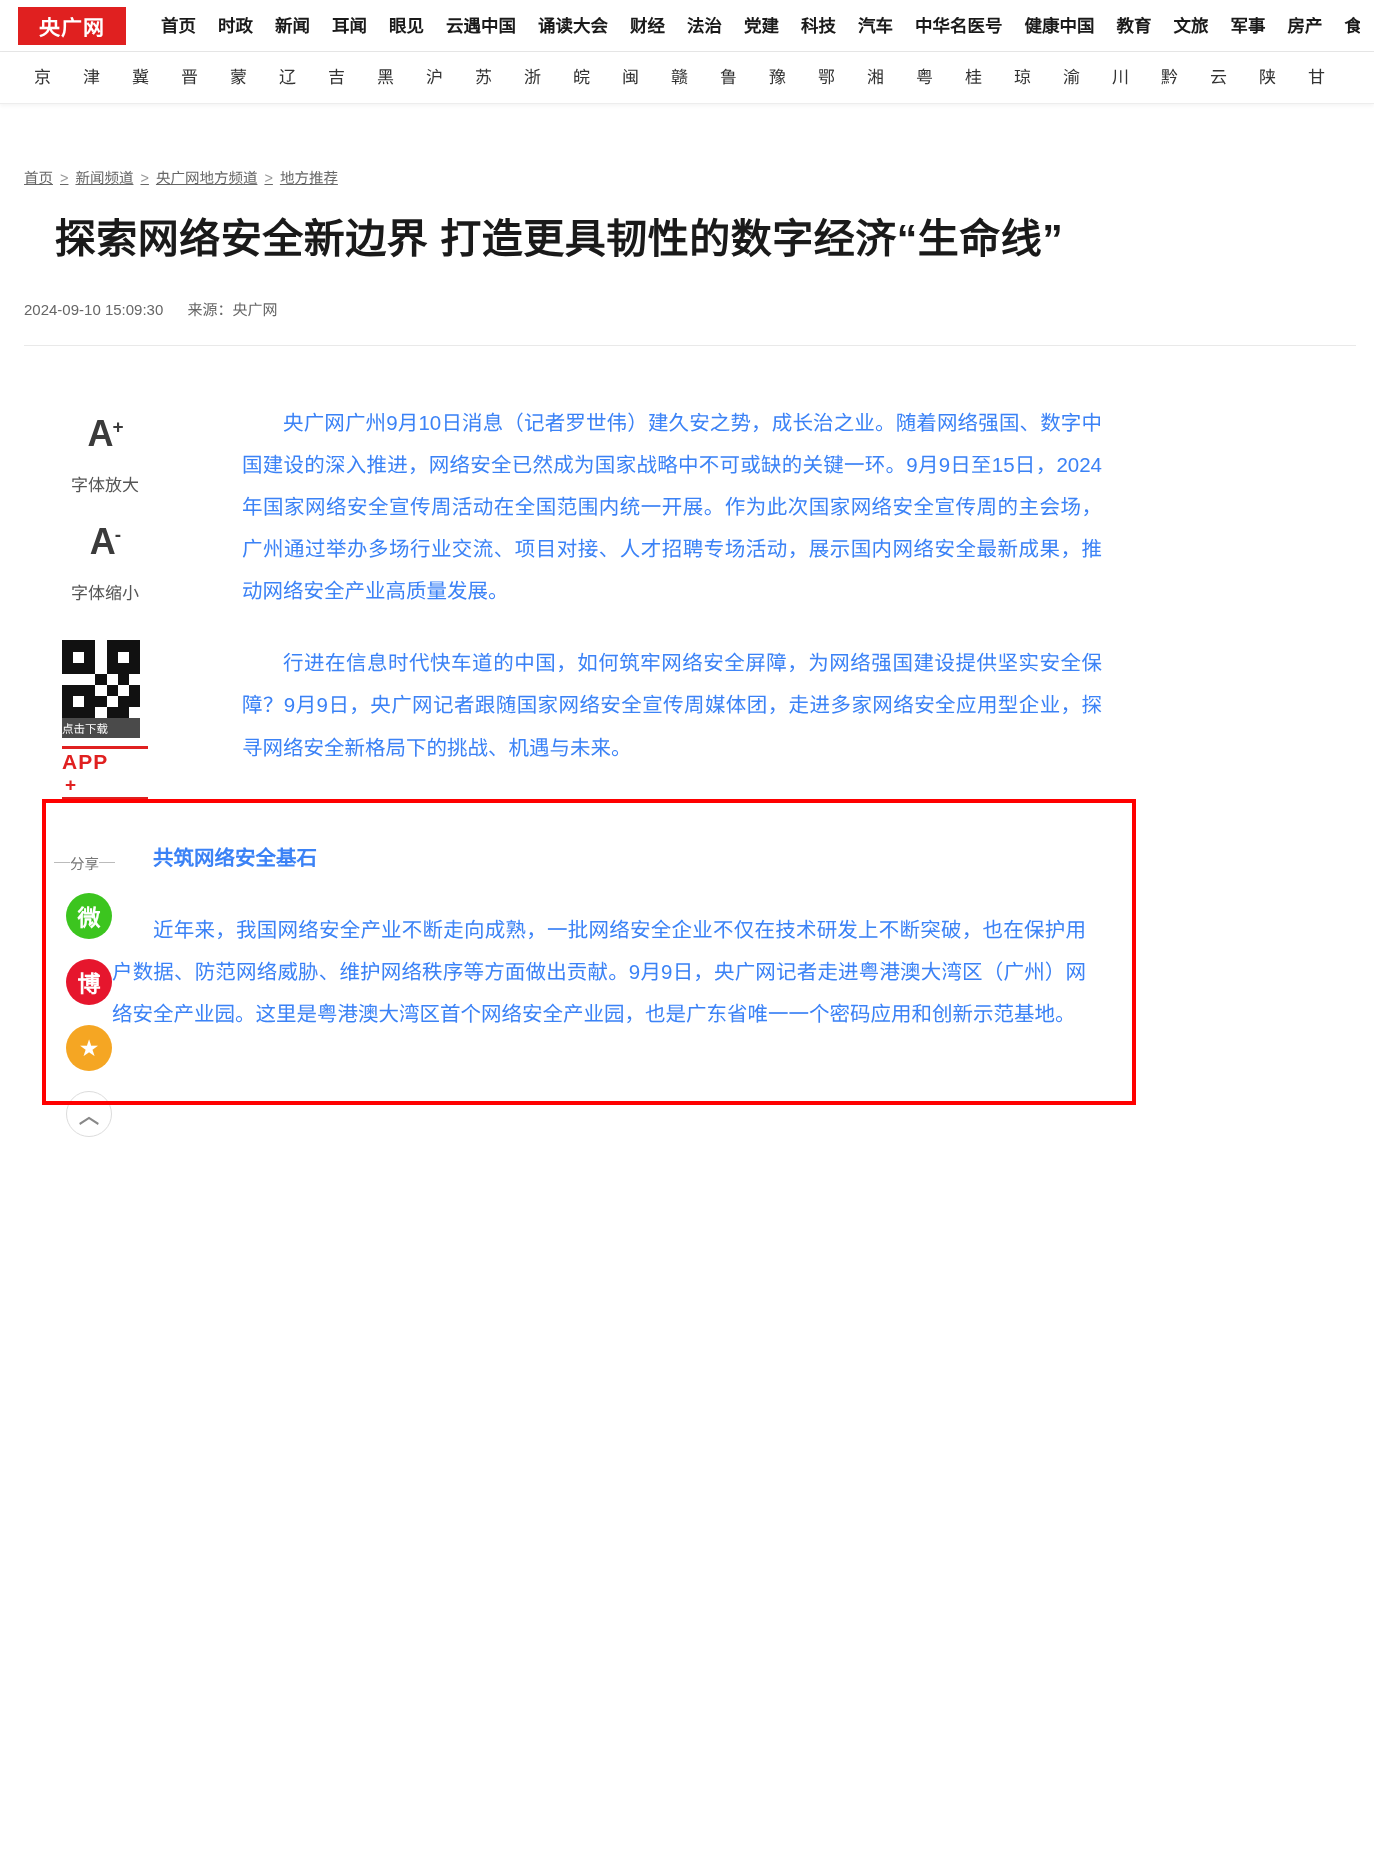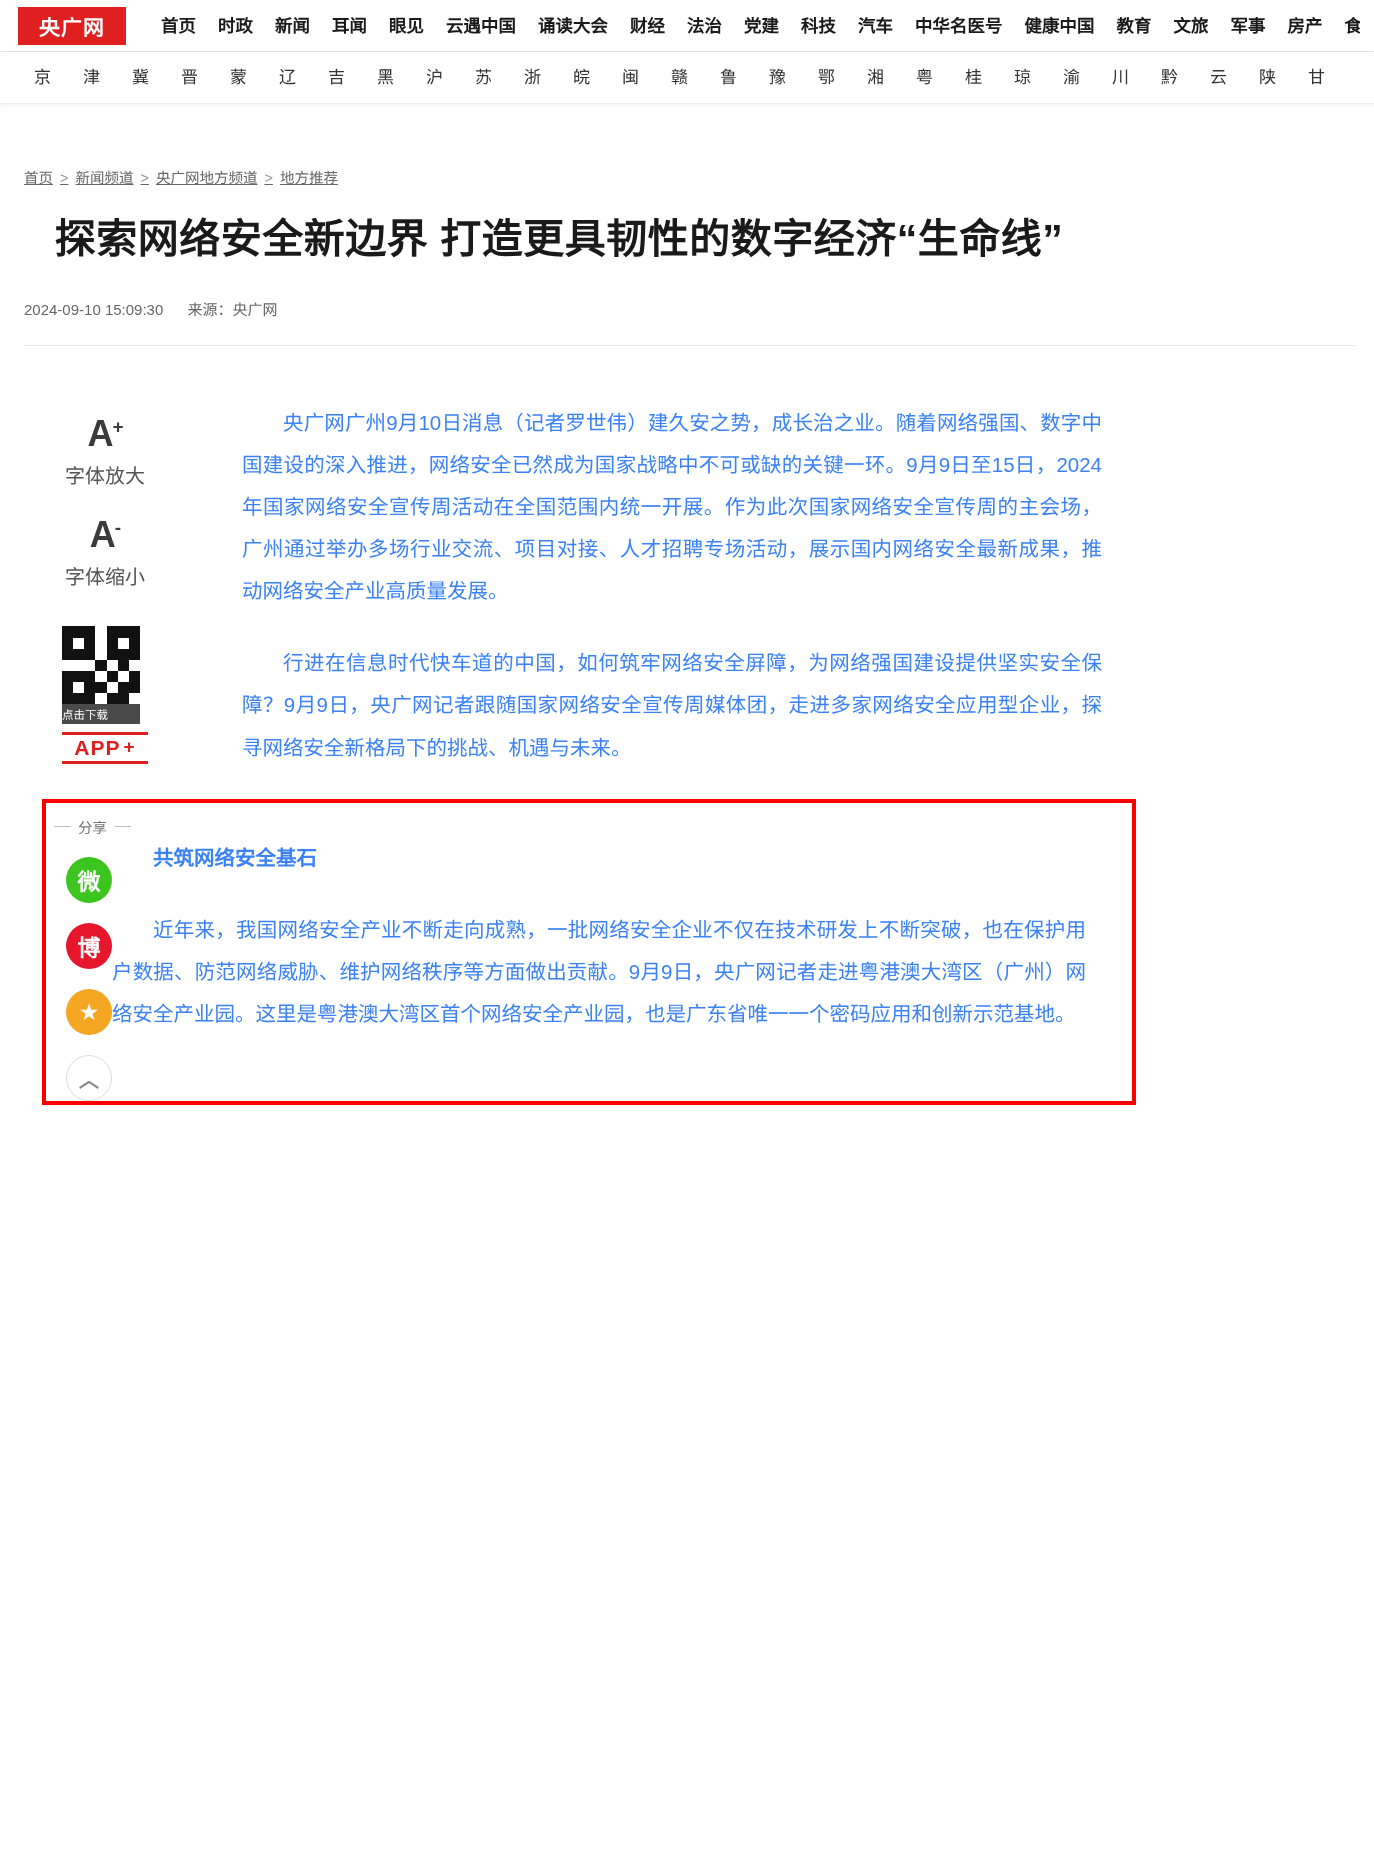--- a/index.html
+++ b/index.html
@@ -109,21 +109,21 @@
     display: flex;
     flex-direction: column;
     align-items: flex-start;
   }
   .tool-block { margin-left: 38px; text-align: center; width: 86px; }
   .fs-big {
     font-size: 36px; font-weight: bold; color: #3b3b3b;
     line-height: 1; letter-spacing: -1px;
   }
   .fs-big sup { font-size: 19px; vertical-align: super; }
-  .tool-cap { font-size: 20px; color: #555; margin-top: 8px; }
+  .tool-cap { font-size: 17px; color: #555; margin-top: 19px; }
   .tool-gap { height: 28px; }
 
   .qr {
     width: 78px; height: 78px;
     margin: 36px 0 0 38px;
     background: #fff;
     position: relative;
   }
   .qr-grid {
     width: 78px; height: 78px;
@@ -142,27 +142,28 @@
   .app-badge {
     margin: 8px 0 0 38px;
     width: 86px;
     display: flex; 
     color: #e02020; font-weight: bold; font-size: 21px;
     border-top: 3px solid #e02020;
     border-bottom: 3px solid #e02020;
     padding: 1px 0;
     justify-content: center;
     letter-spacing: 1px;
+    flex-direction: column;
   }
   .app-badge .plus { font-size: 19px; margin-left: 3px; }
 
   .share-head {
     margin: 52px 0 0 30px;
     font-size: 14.5px; color: #777;
-    display: flex; align-items: center; gap: 8px;
+    display: flex; align-items: center; 
   }
   .share-head .line { width: 16px; height: 1px; background: #bbb; display: inline-block; }
   .share-icons { margin-left: 42px; }
   .sicon {
     width: 46px; height: 46px; border-radius: 50%;
     margin-top: 20px;
     display: flex; align-items: center; justify-content: center;
     color: #fff; font-size: 23px; font-weight: bold;
   }
   .sicon.wechat { background: #3cc51f; }

